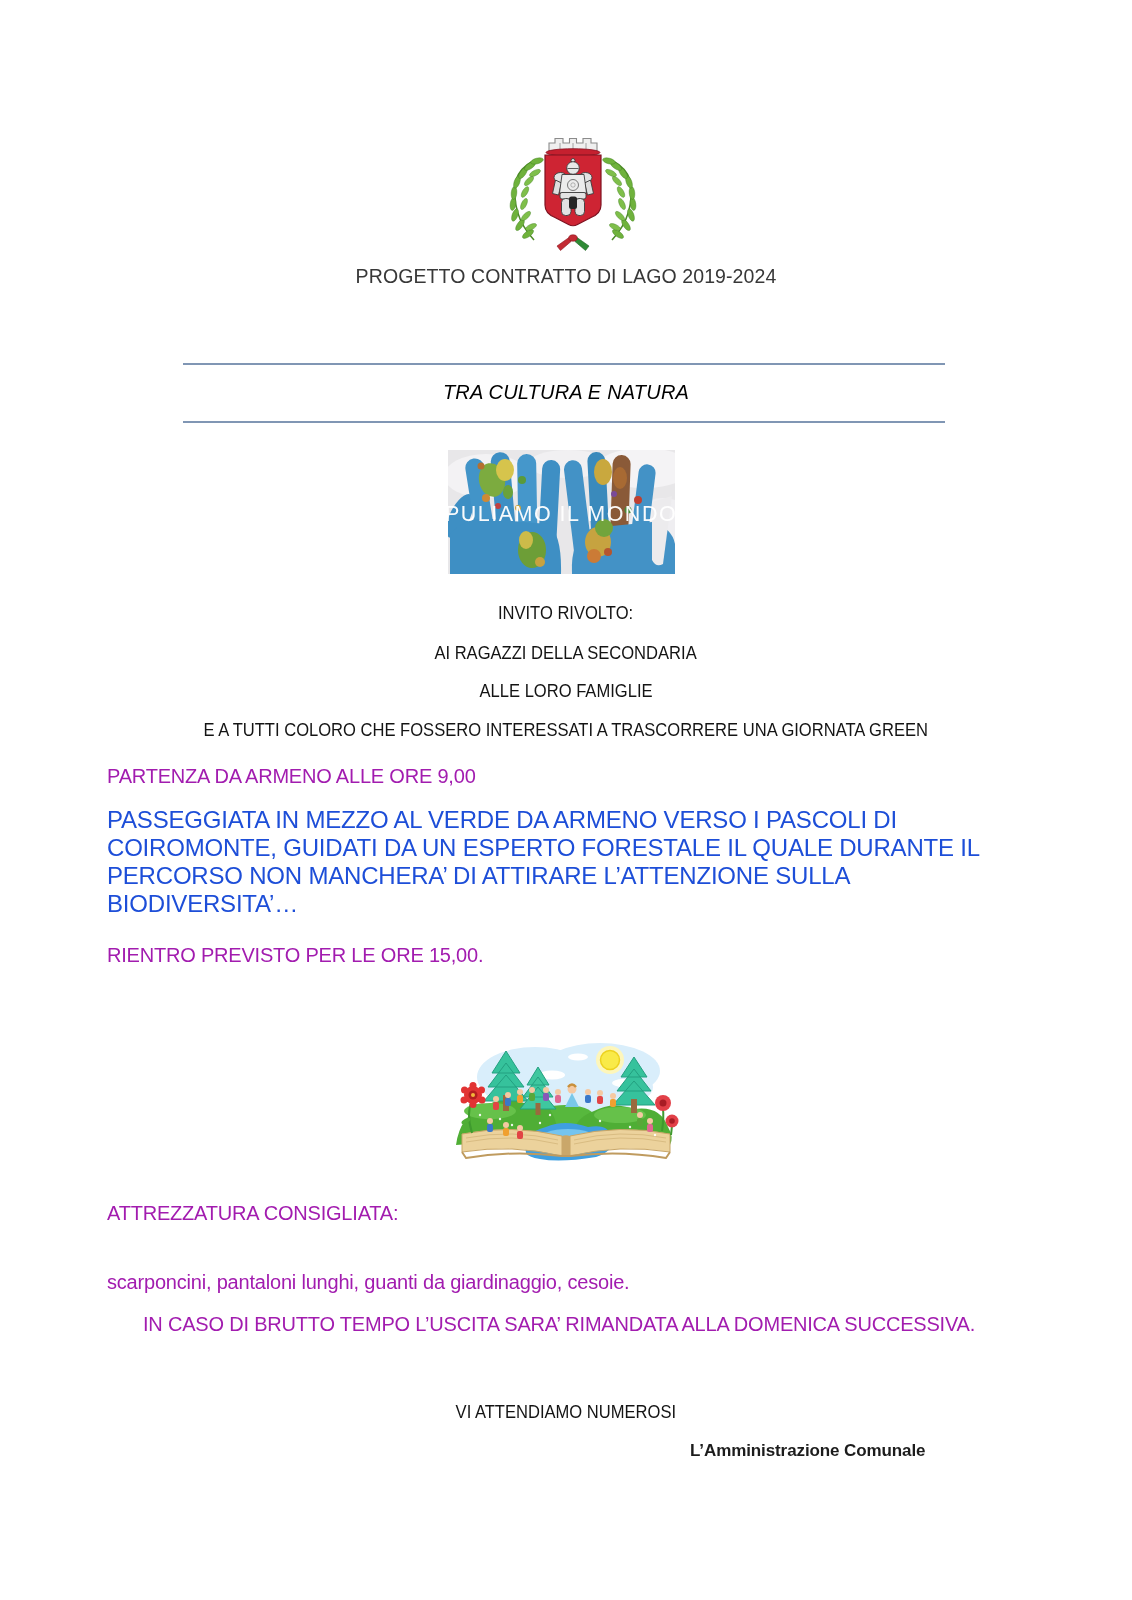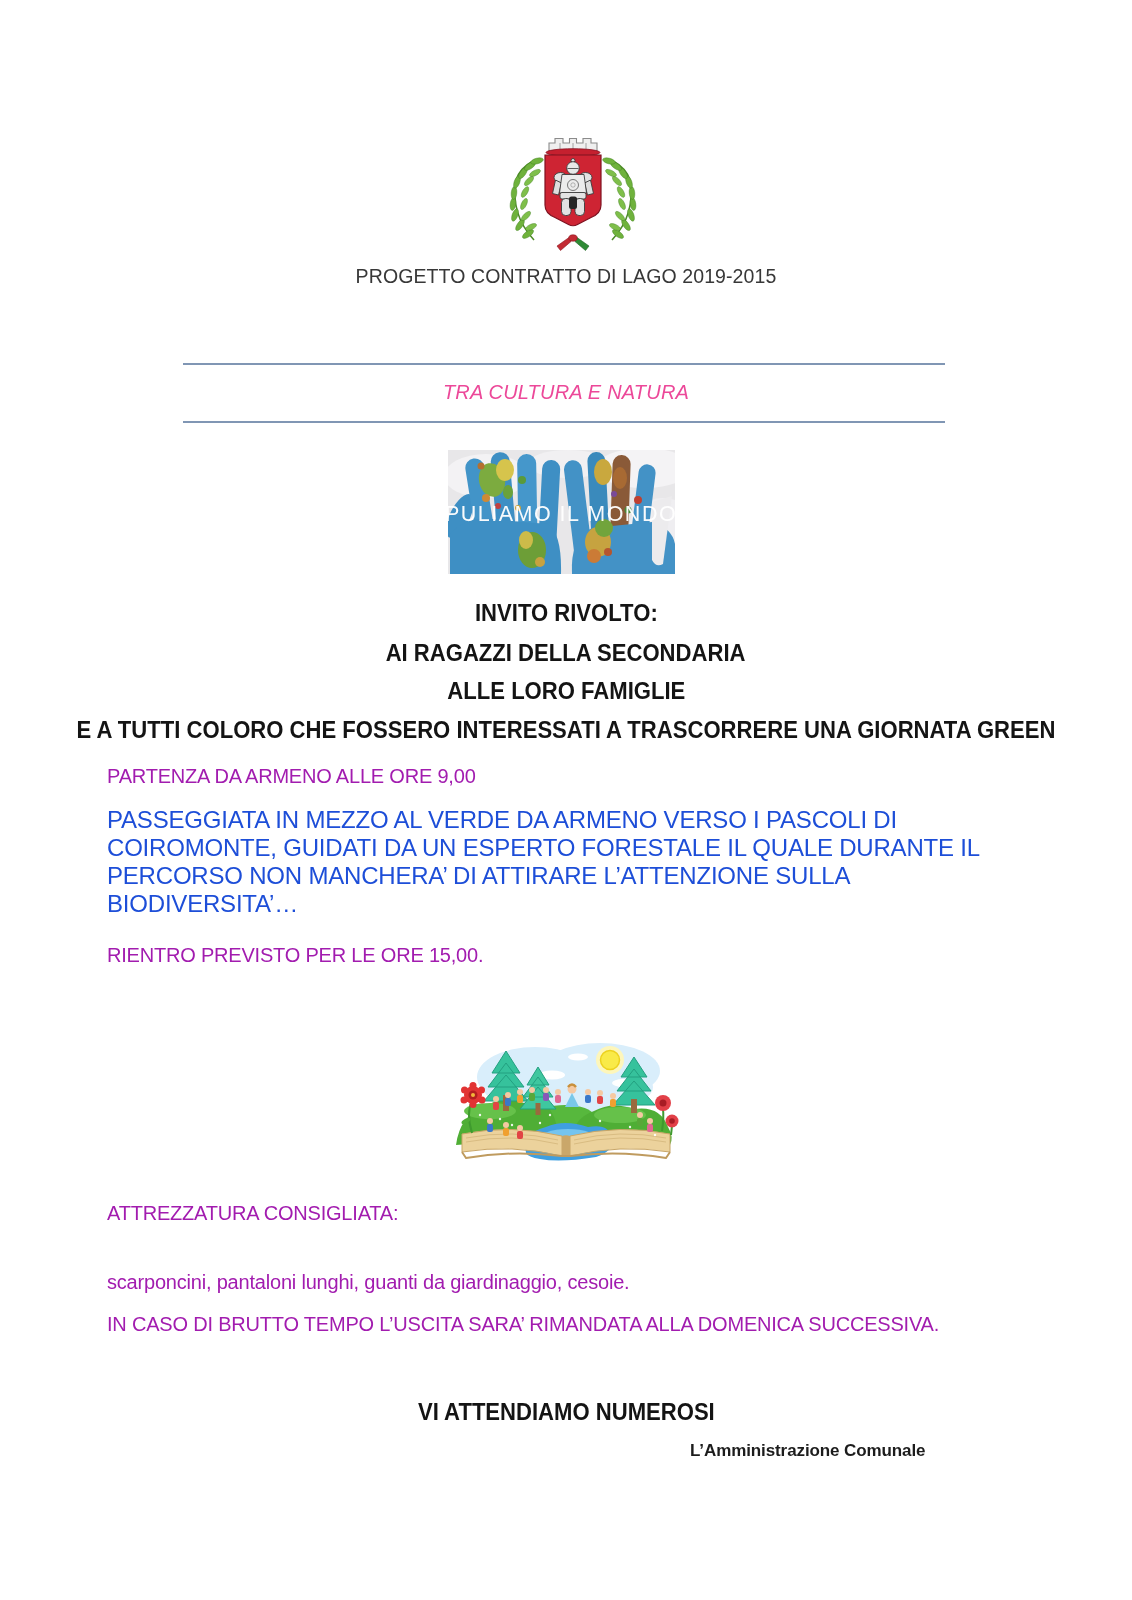--- a/index.html
+++ b/index.html
@@ -7,22 +7,22 @@
     position:relative; width:1132px; height:1600px; margin:0 auto;
     background:#ffffff; overflow:hidden;
     font-family:"Liberation Sans", sans-serif;
     color:#2d2d2d;
   }
   .abs { position:absolute; }
   .center-row { left:0; width:1132px; text-align:center; }
   .body-row { left:107px; width:920px; text-align:left; }
   .doc-text { font-size:20px; line-height:22px; letter-spacing:-0.2px; color:#a21caf; }
   .doc-title { font-size:19.5px; line-height:21px; color:#383838; letter-spacing:0.1px; }
-  .subtitle { font-size:20px; line-height:21px; font-style:italic; color:#ec4899; letter-spacing:0.2px; }
-  .bold-line { font-size:24px; line-height:22px; font-weight:bold; color:#141414; }
+  .subtitle { font-size:20px; line-height:21px; font-style:italic; color:#000000; letter-spacing:0.2px; }
+  .bold-line { font-size:18px; line-height:22px; font-weight:normal; color:#141414; }
   .condensed { display:inline-block; transform:scaleX(0.92); transform-origin:50% 50%; white-space:nowrap; }
   .para { font-size:24px; line-height:28px; letter-spacing:-0.2px; color:#1d4ed8; }
   .rule { left:183px; width:762px; height:2px; background:#8096b4; }
   .signature { font-size:17px; line-height:19px; font-weight:bold; color:#1c1c1c; letter-spacing:-0.1px; }
   svg { display:block; }
 </style>
 </head>
 <body>
 
 <div class="page">
@@ -94,21 +94,21 @@
       </g>
     </g>
 
     <g>
       <path d="M69,107.5 L57,116 L60.5,120.5 L71,111.5 Z" fill="#c32b34" stroke="#8c1620" stroke-width="0.6"></path>
       <path d="M77,107.5 L89,116 L85.5,120.5 L75,111.5 Z" fill="#2f8a35" stroke="#1d6322" stroke-width="0.6"></path>
       <ellipse cx="73" cy="108" rx="4.2" ry="3.2" fill="#c32b34" stroke="#8c1620" stroke-width="0.6"></ellipse>
     </g>
   </svg>
 
-  <div class="abs center-row doc-title" style="top:266px;">PROGETTO CONTRATTO DI LAGO 2019-2015</div>
+  <div class="abs center-row doc-title" style="top:266px;">PROGETTO CONTRATTO DI LAGO 2019-2024</div>
 
   <div class="abs rule" style="top:363px;"></div>
   <div class="abs center-row subtitle" style="top:382px;">TRA CULTURA E NATURA</div>
   <div class="abs rule" style="top:421px;"></div>
 
   <svg class="abs" style="left:448px; top:450px;" width="227" height="124" viewBox="0 0 227 124">
     <rect width="227" height="124" fill="#e8e7e9"></rect>
     <ellipse cx="38" cy="26" rx="42" ry="22" fill="#f3f2f4"></ellipse>
     <ellipse cx="196" cy="18" rx="48" ry="20" fill="#f4f3f5"></ellipse>
     <ellipse cx="120" cy="14" rx="40" ry="14" fill="#f1f0f2"></ellipse>
@@ -277,20 +277,20 @@
       <circle cx="150" cy="86" r="1.2"></circle>
         <circle cx="180" cy="92" r="1.2"></circle>
         <circle cx="205" cy="100" r="1.2"></circle>
       <circle cx="62" cy="90" r="1.2"></circle>
         <circle cx="100" cy="80" r="1.2"></circle>
     </g>
   </svg>
 
   <div class="abs body-row doc-text" style="top:1202px;">ATTREZZATURA CONSIGLIATA:</div>
   <div class="abs body-row doc-text" style="top:1271px;">scarponcini, pantaloni lunghi, guanti da giardinaggio, cesoie.</div>
-  <div class="abs body-row doc-text" style="top:1313px;">IN CASO DI BRUTTO TEMPO L’USCITA SARA’ RIMANDATA ALLA DOMENICA SUCCESSIVA.</div>
+  <div class="abs body-row doc-text" style="top:1313px;margin-left:36px;">IN CASO DI BRUTTO TEMPO L’USCITA SARA’ RIMANDATA ALLA DOMENICA SUCCESSIVA.</div>
 
   <div class="abs center-row bold-line" style="top:1401px;">
     <span class="condensed">VI ATTENDIAMO NUMEROSI</span>
   </div>
   <div class="abs signature" style="left:690px; top:1441px;">L’Amministrazione Comunale</div>
 
 </div>
 
 </body></html>

